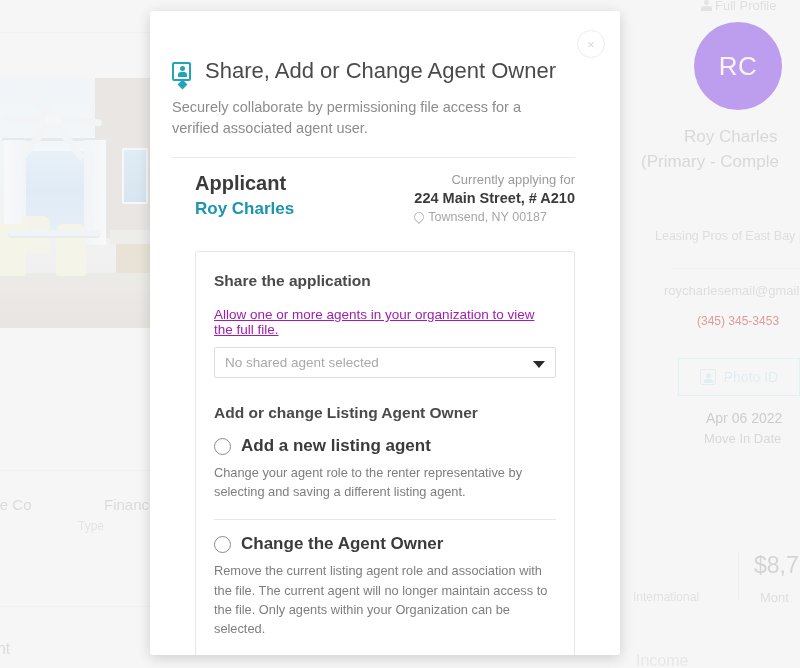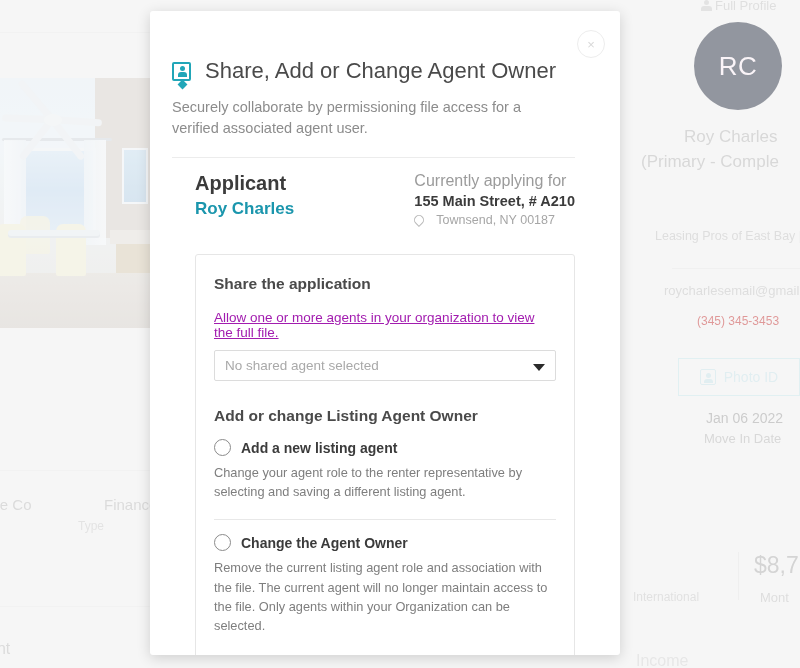--- a/index.html
+++ b/index.html
@@ -116,21 +116,21 @@
     position: absolute;
     left: 612px; top: 0; right: 0; bottom: 0;
     background: #ececec;
   }
 
   .avatar-circle {
     position: absolute;
     left: 694px; top: 22px;
     width: 88px; height: 88px;
     border-radius: 50%;
-    background: #0f172a;
+    background: #6d28d9;
     color: #f3e7f0;
     font-size: 26px;
     display: flex; align-items: center; justify-content: center;
     letter-spacing: .5px;
   }
 
   .photo-id-btn {
     position: absolute;
     left: 678px; top: 358px;
     width: 122px; height: 38px;
@@ -243,28 +243,28 @@
     padding: 14px 45px 0 45px;
   }
   .applicant-left .lbl {
     font-size: 20px; font-weight: bold; color: #3b3b3b;
   }
   .applicant-left .name {
     font-size: 17px; font-weight: bold; color: #1b96ad; margin-top: 4px;
   }
   .applicant-right { text-align: left; }
   .applicant-right .cap {
-    font-size: 16px; color: #9b9b9b;
+    font-size: 13px; color: #9b9b9b; text-align: right;
   }
   .applicant-right .addr {
     font-size: 14.5px; font-weight: bold; color: #3b3b3b; margin-top: 3px;
   }
   .applicant-right .city {
     font-size: 12.5px; color: #a6a6a6; margin-top: 4px;
-    display: flex; align-items: center; gap: 12px;
+    display: flex; align-items: center; gap: 4px;
   }
   .pin-icon {
     width: 10px; height: 10px; border: 1px solid #b9b9b9; border-radius: 50% 50% 50% 0;
     transform: rotate(-45deg); display: inline-block;
   }
 
   
   .inner-card {
     margin: 27px 45px 0 45px;
     border: 1px solid #e6e6e6;
@@ -306,21 +306,21 @@
 
   .radio-row {
     margin-top: 14px;
     display: flex; align-items: center; gap: 10px;
     cursor: pointer;
   }
   .radio {
     width: 17px; height: 17px; border-radius: 50%;
     border: 1.5px solid #8b8b8b; background: #fff; flex: 0 0 auto;
   }
-  .radio-label { font-size: 14px; font-weight: bold; color: #3b3b3b; }
+  .radio-label { font-size: 17px; font-weight: bold; color: #3b3b3b; }
 
   .radio-desc {
     margin-top: 7px;
     font-size: 12.8px; line-height: 1.5; color: #7e7e7e;
   }
 
   .opt-divider {
     margin-top: 18px; height: 1px; background: #e8e8e8;
   }
 </style>
@@ -386,21 +386,21 @@
   <div style="position:absolute;left:672px;top:268px;width:128px;height:1px;background:#dedede;"></div>
 
   <span class="bg-text" style="left:664px; top:283px; font-size:13px; color:#b5b5b5;">roycharlesemail@gmail.co</span>
   <span class="bg-text" style="left:697px; top:314px; font-size:12px; color:#b91c1c;">(345) 345-3453</span>
 
   <div class="photo-id-btn">
     <span class="photo-id-glyph"></span>
     <span>Photo ID</span>
   </div>
 
-  <span class="bg-text" style="left:706px; top:410px; font-size:14px; color:#8e8e8e;">Jan 06 2022</span>
+  <span class="bg-text" style="left:706px; top:410px; font-size:14px; color:#8e8e8e;">Apr 06 2022</span>
   <span class="bg-text" style="left:704px; top:431px; font-size:13px; color:#a8a8a8;">Move In Date</span>
 
   <div class="bg-vline" style="left:738px; top:552px; height:48px;"></div>
   <span class="bg-text" style="left:633px; top:590px; font-size:12px; color:#bcbcbc;">International</span>
   <span class="bg-text" style="left:754px; top:552px; font-size:23px; color:#a0a0a0;">$8,7</span>
   <span class="bg-text" style="left:760px; top:590px; font-size:13px; color:#b5b5b5;">Mont</span>
   <span class="bg-text" style="left:636px; top:652px; font-size:16px; color:#c9c9c9;">Income</span>
 </div>
 
 <div class="modal-scrim"></div>
@@ -420,21 +420,21 @@
     <div class="head-divider"></div>
   </div>
 
   <div class="applicant-row">
     <div class="applicant-left">
       <div class="lbl">Applicant</div>
       <div class="name">Roy Charles</div>
     </div>
     <div class="applicant-right">
       <div class="cap">Currently applying for</div>
-      <div class="addr">155 Main Street, # A210</div>
+      <div class="addr">224 Main Street, # A210</div>
       <div class="city">
         <span class="pin-icon"></span>
         <span>Townsend, NY 00187</span>
       </div>
     </div>
   </div>
 
   <div class="inner-card">
 
     <div class="section-h">Share the application</div>

